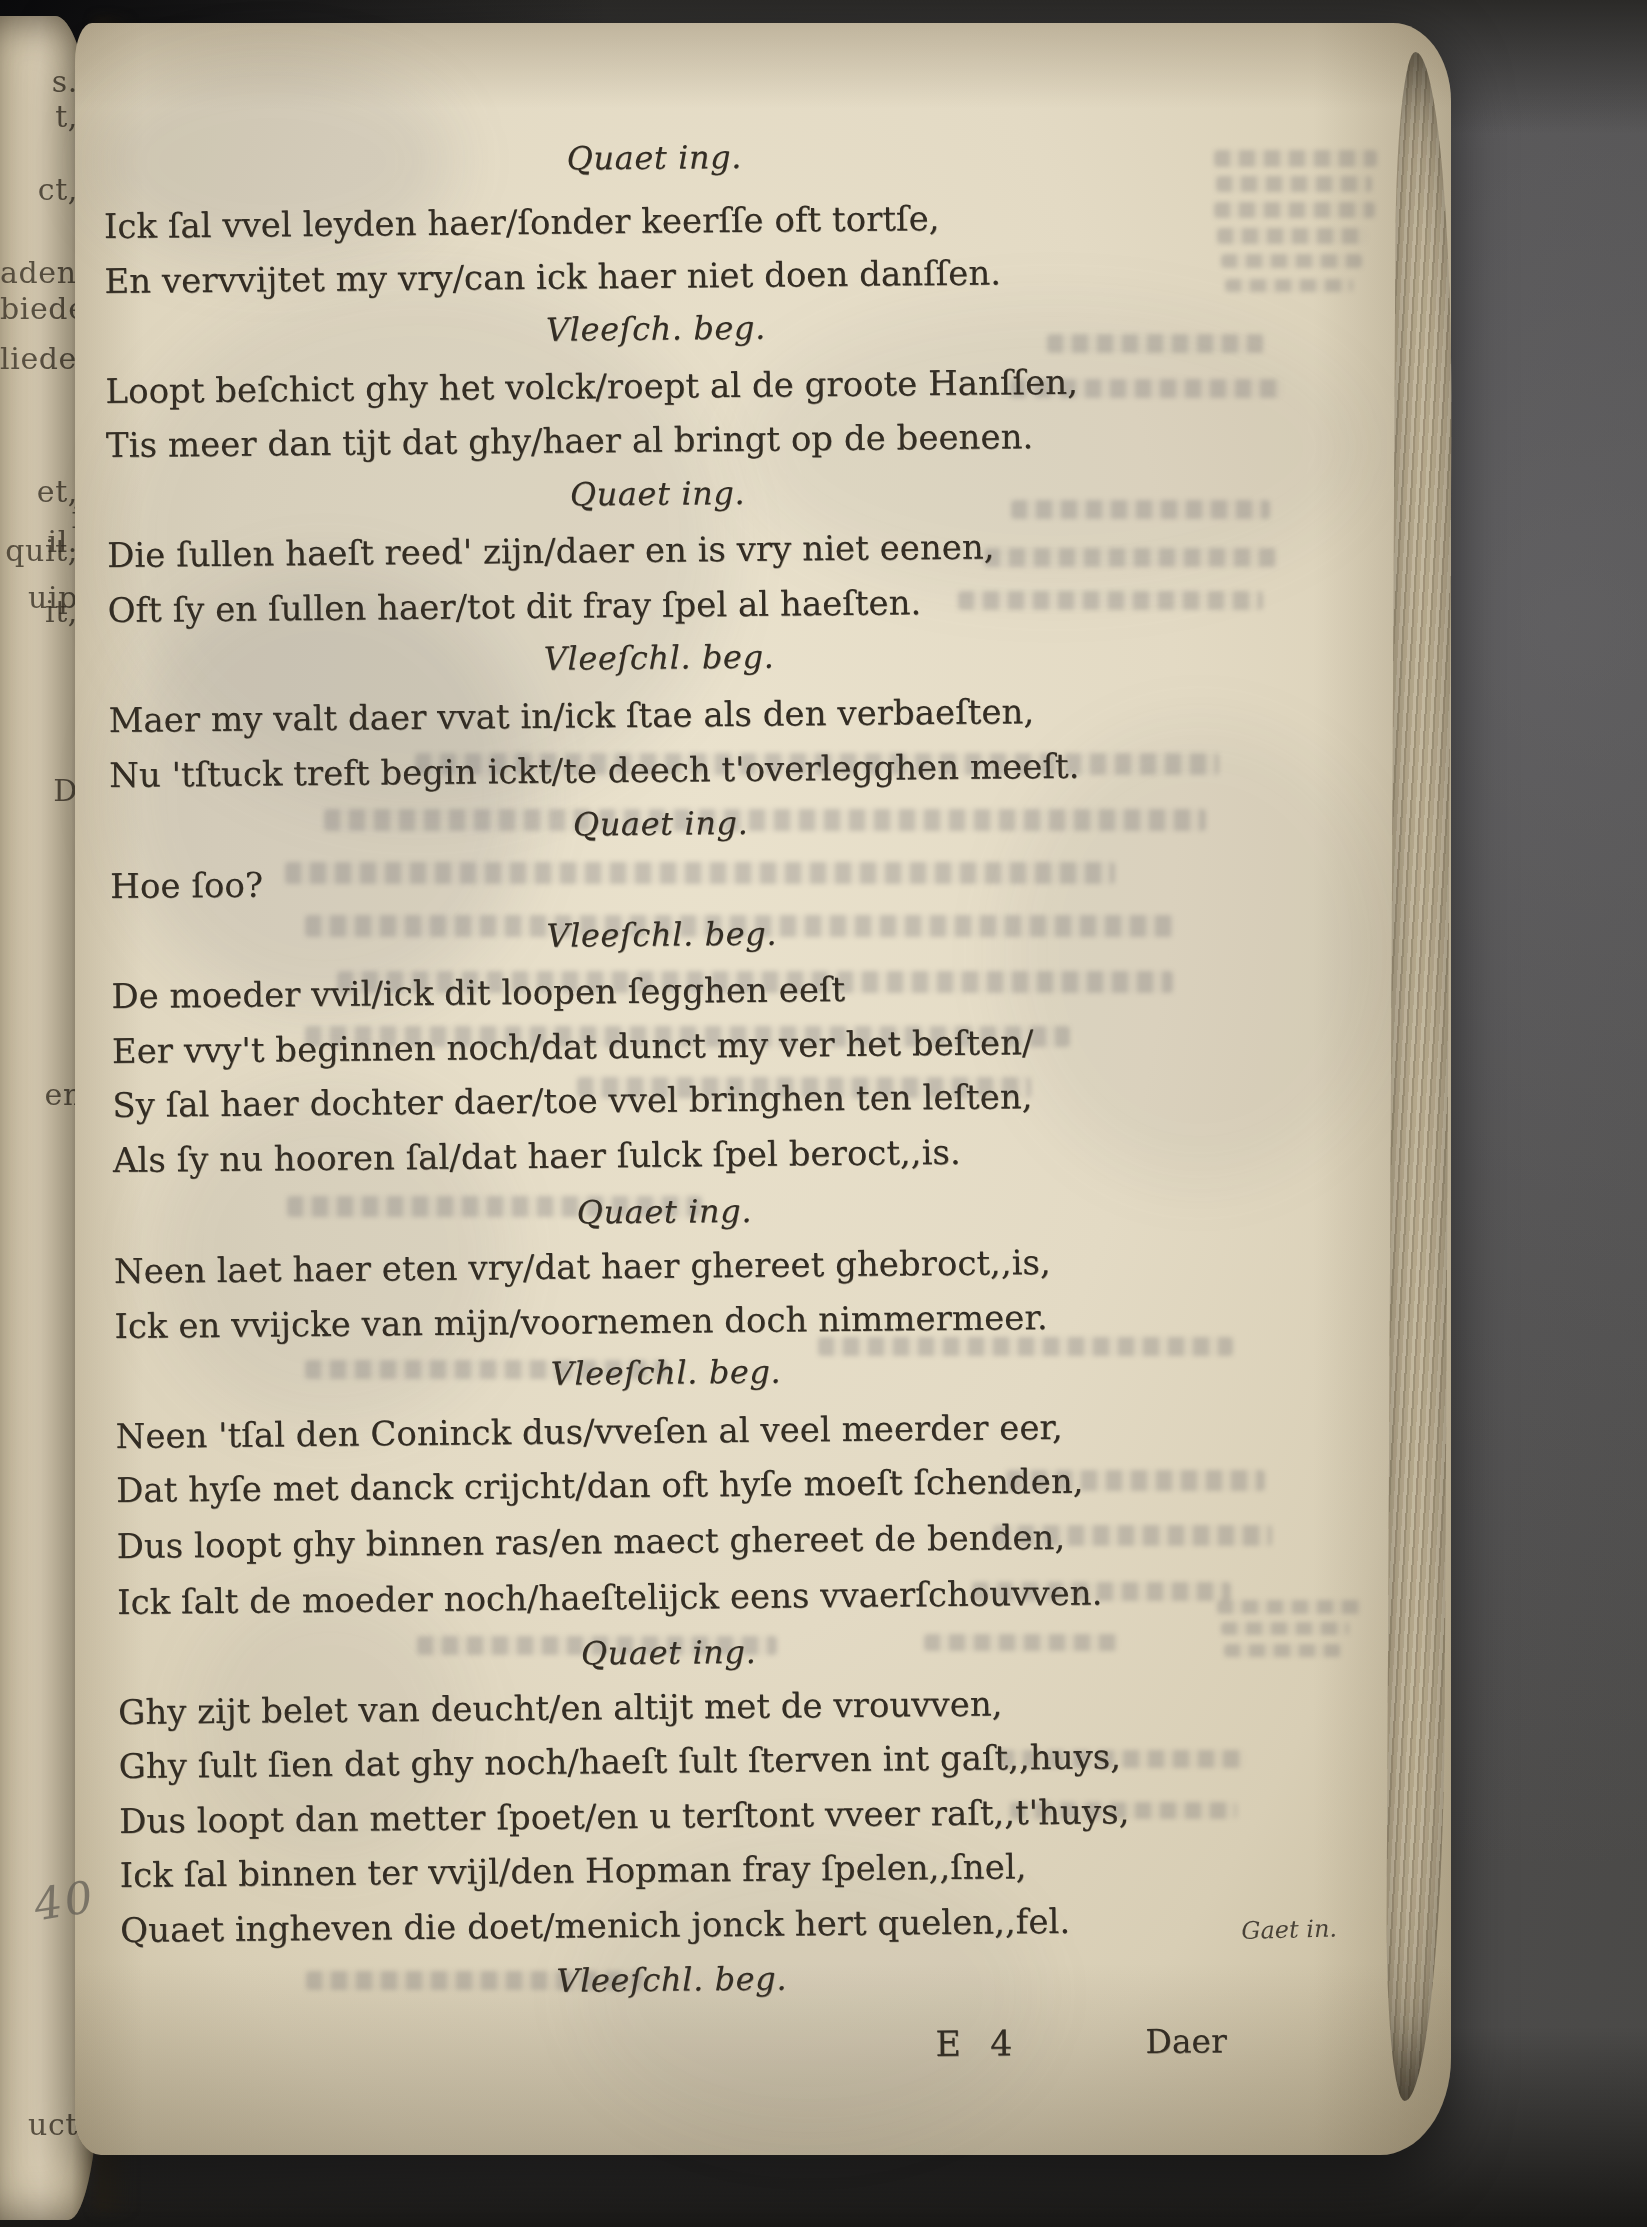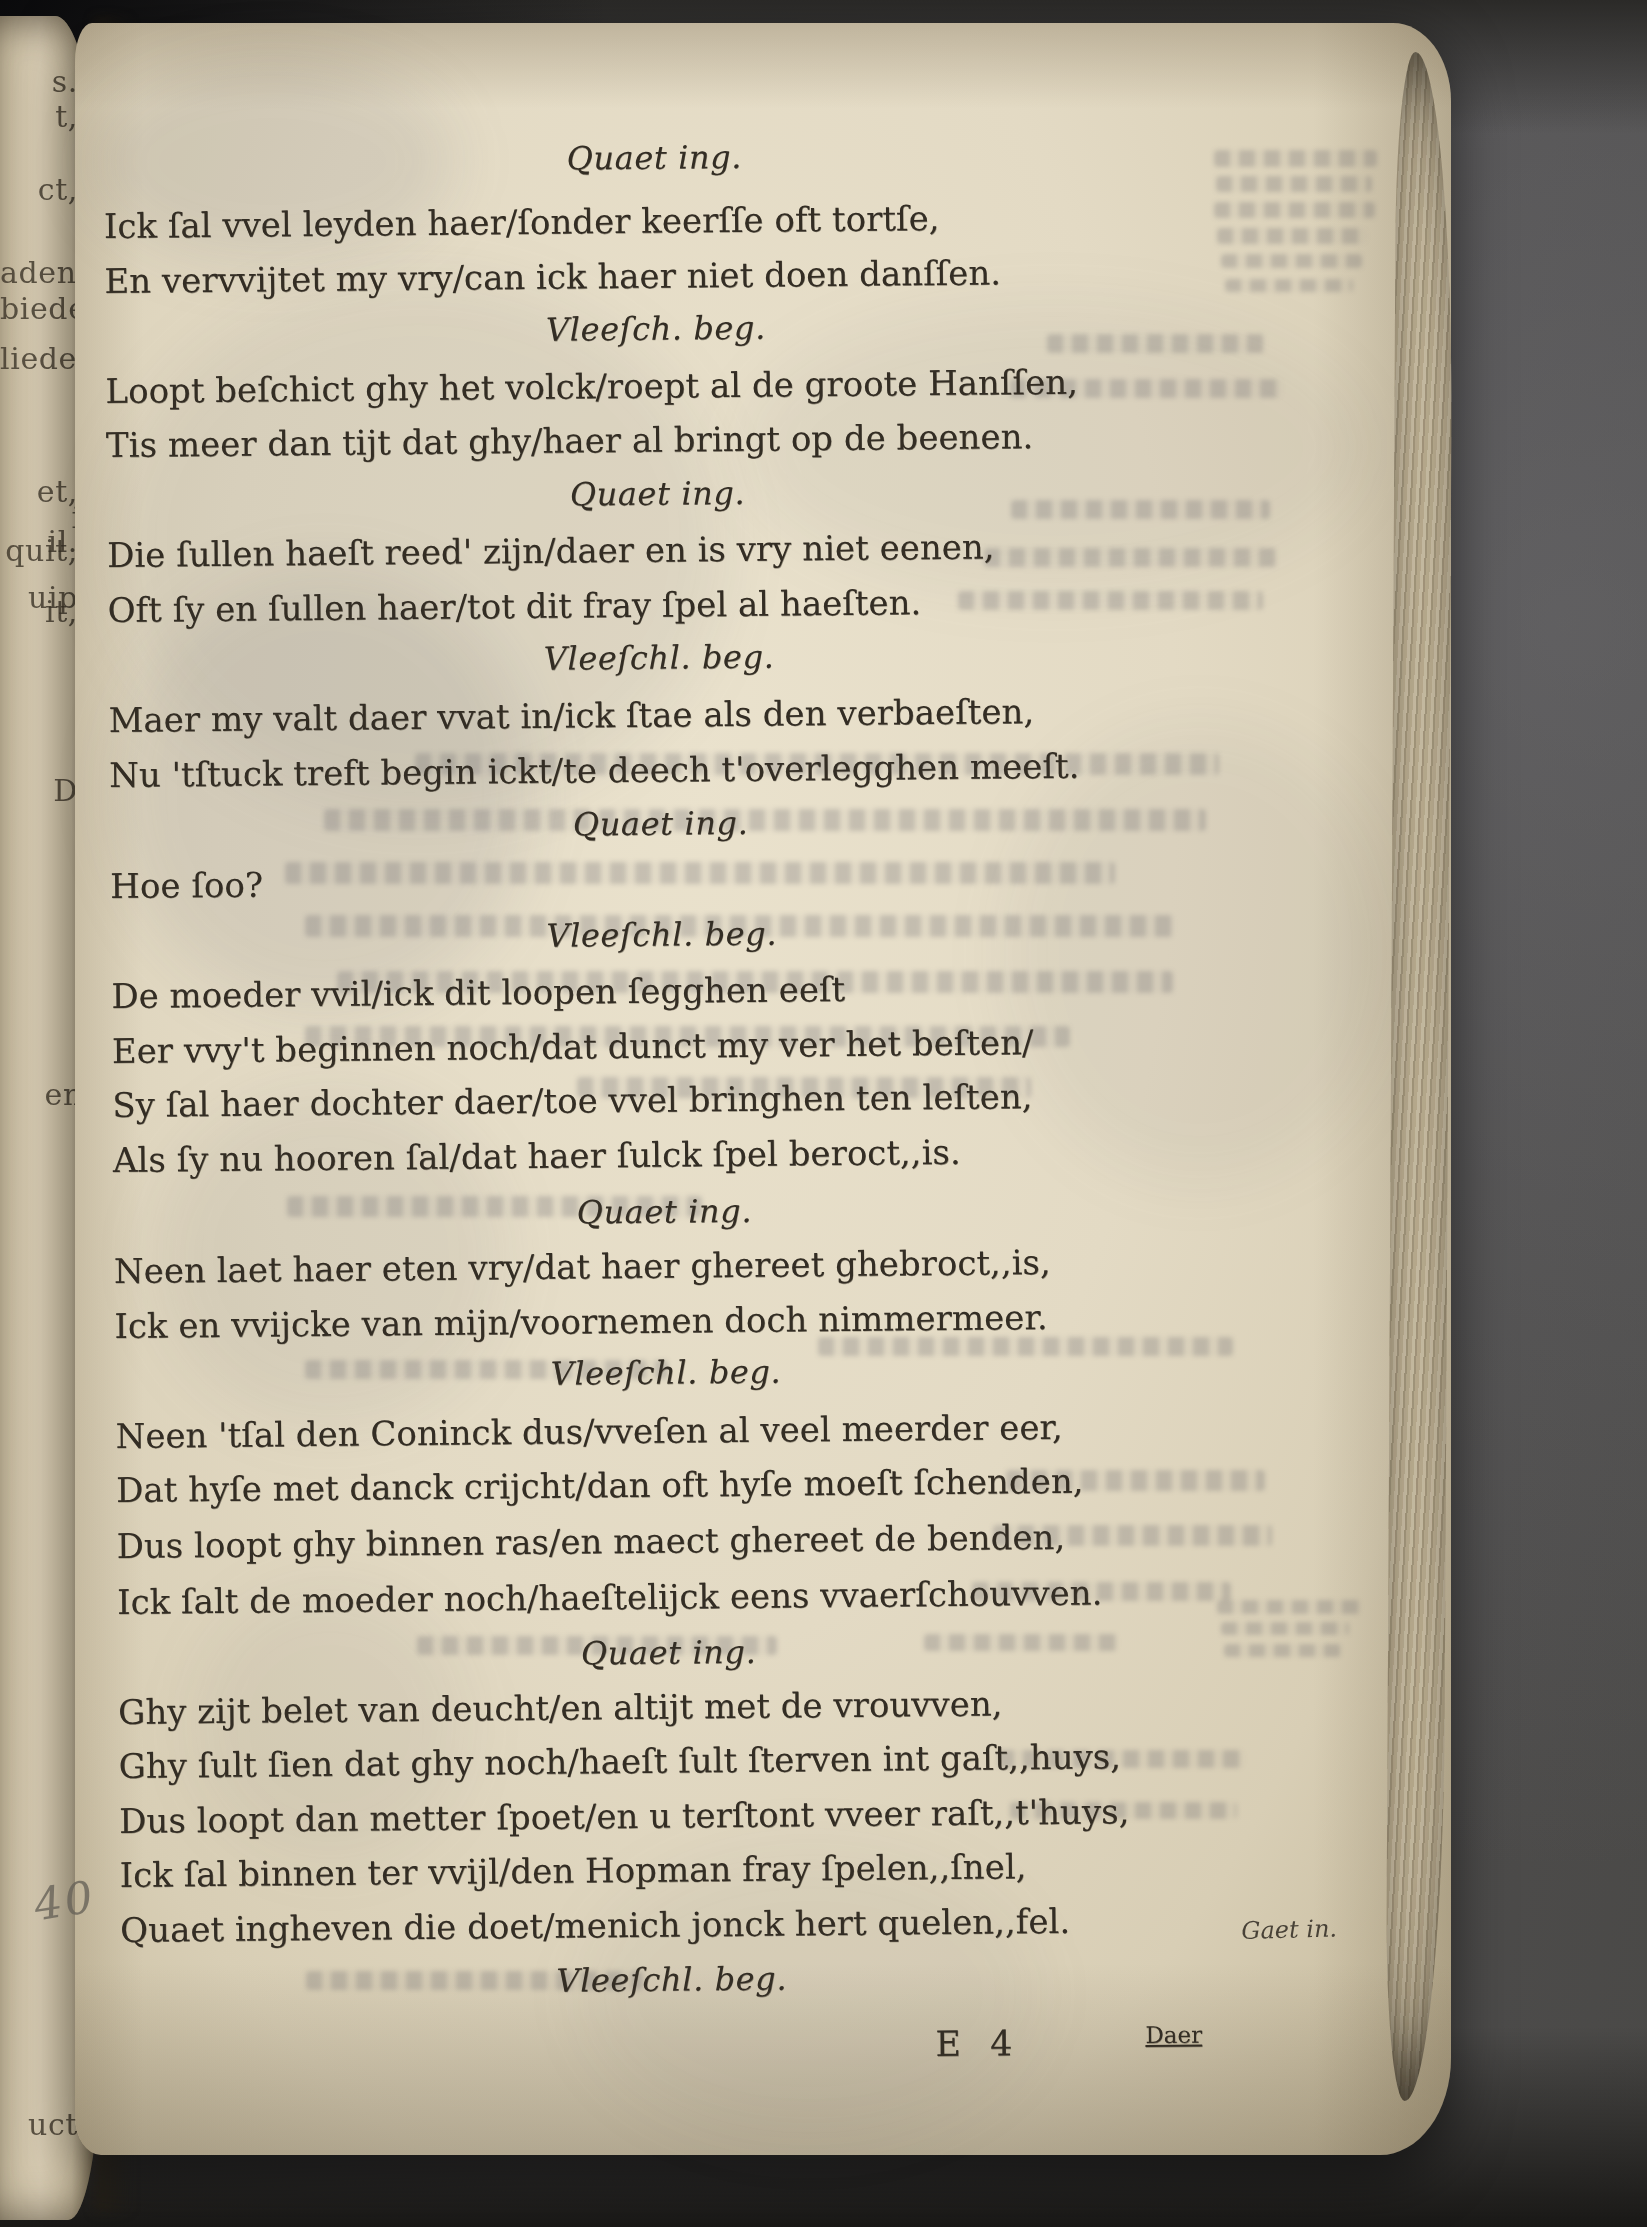--- a/index.html
+++ b/index.html
@@ -41,22 +41,22 @@
   .text-layer{position:absolute;inset:0;transform:rotate(-0.55deg);transform-origin:110px 1070px;
     color:#332d24;}
   .row{position:absolute;left:112px;width:1102px;white-space:nowrap;
     text-shadow:0.4px 0.6px 0.5px rgba(52,45,33,.45);}
   .row.line{font-size:34px;}
   .row.heading{font-size:32px;font-style:italic;text-align:center;letter-spacing:0.6px;}
   .marginal{position:absolute;left:1233px;top:1927px;font-size:24px;font-style:italic;
     color:#3a342b;opacity:.9;transform:rotate(-1deg);}
   .signature{position:absolute;left:926px;top:2032px;font-size:35px;letter-spacing:9px;
     text-shadow:0.4px 0.6px 0.5px rgba(52,45,33,.45);}
-  .catchword{position:absolute;left:1136px;top:2032px;font-size:23px;
-    text-shadow:0.4px 0.6px 0.5px rgba(52,45,33,.45);text-decoration:underline;}
+  .catchword{position:absolute;left:1136px;top:2032px;font-size:33px;
+    text-shadow:0.4px 0.6px 0.5px rgba(52,45,33,.45);}
   .handwritten{position:absolute;left:34px;top:1875px;font-size:44px;font-style:italic;
     color:rgba(104,99,89,.8);transform:rotate(-9deg);letter-spacing:2.6px;}
 </style>
 </head>
 <body>
 
 <div class="scene">
   <div class="facing-strip" id="facing-strip">
       <div class="frag" style="top: 48px;">s.</div>
       <div class="frag" style="top: 83px;">t,</div>

